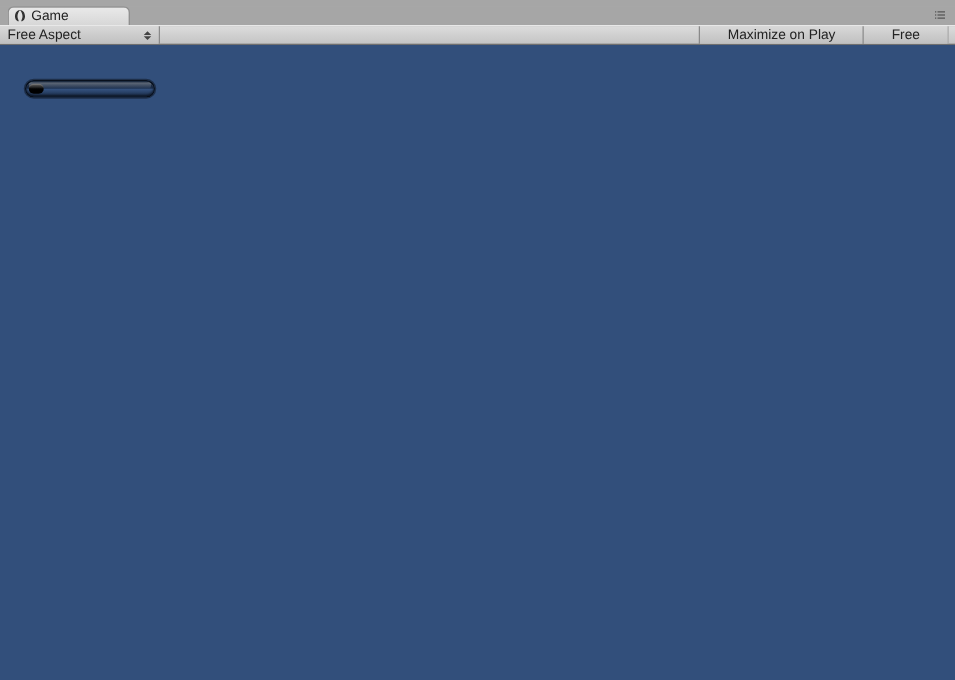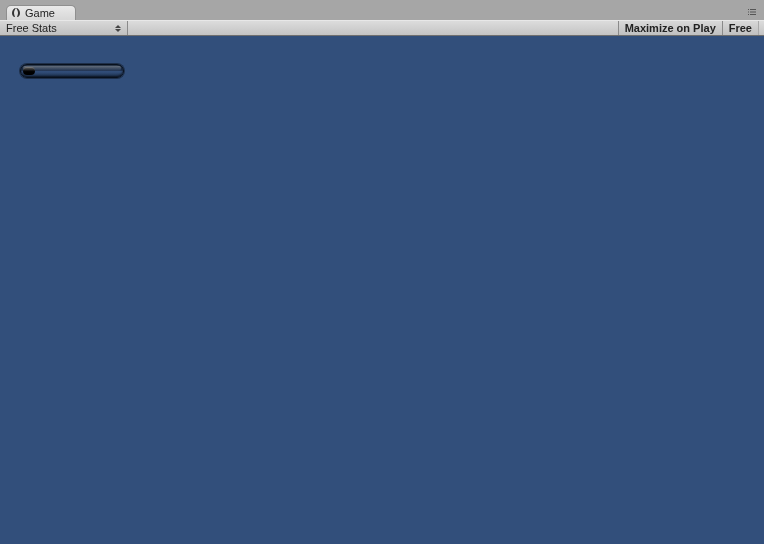--- a/index.html
+++ b/index.html
@@ -22,21 +22,21 @@
   .tab-strip {
     position: relative;
     height: 15px;
     width: 100%;
     background: #a6a6a6;
   }
   .tab {
     position: absolute;
     left: 6px;
     top: 0;
-    width: 70px;
+    width: 98px;
     height: 15px;
     background: linear-gradient(#e9e9e9, #d7d7d7);
     border: 1px solid #8f8f8f;
     border-bottom: none;
     border-radius: 5px 5px 0 0;
     display: flex;
     align-items: center;
     padding-left: 4px;
     gap: 4px;
   }
@@ -86,27 +86,26 @@
   .aspect-dropdown .caret .tri {
     width:0;height:0;border-left:3px solid transparent;border-right:3px solid transparent;
   }
   .aspect-dropdown .caret .up { border-bottom:3px solid #444; }
   .aspect-dropdown .caret .down { border-top:3px solid #444; }
 
   .toolbar-spacer { flex: 1; }
 
   .toolbar-btn {
     height: 100%;
-    padding: 0 6px;
+    padding: 0 22px;
     border-left: 1px solid #8a8a8a;
     background: linear-gradient(#d8d8d8, #c0c0c0);
     display: flex;
     align-items: center;
     cursor: default;
-    font-weight: bold;
   }
   .toolbar-tail {
     width:6px;
     border-left:1px solid #aaa;
   }
 
   
   .viewport {
     position: relative;
     width: 100%;
@@ -171,21 +170,21 @@
       <rect x="2" y="3.5" width="1" height="1" fill="#555"></rect>
       <rect x="4" y="3.5" width="6" height="1" fill="#555"></rect>
       <rect x="2" y="6" width="1" height="1" fill="#555"></rect>
       <rect x="4" y="6" width="6" height="1" fill="#555"></rect>
     </svg>
   </div>
 </div>
 
 <div class="toolbar">
   <div class="aspect-dropdown">
-    <span>Free Stats</span>
+    <span>Free Aspect</span>
     <span class="caret">
       <span class="tri up"></span>
       <span class="tri down"></span>
     </span>
   </div>
   <div class="toolbar-spacer"></div>
   <div class="toolbar-btn">
     <span>Maximize on Play</span>
   </div>
   <div class="toolbar-btn">

